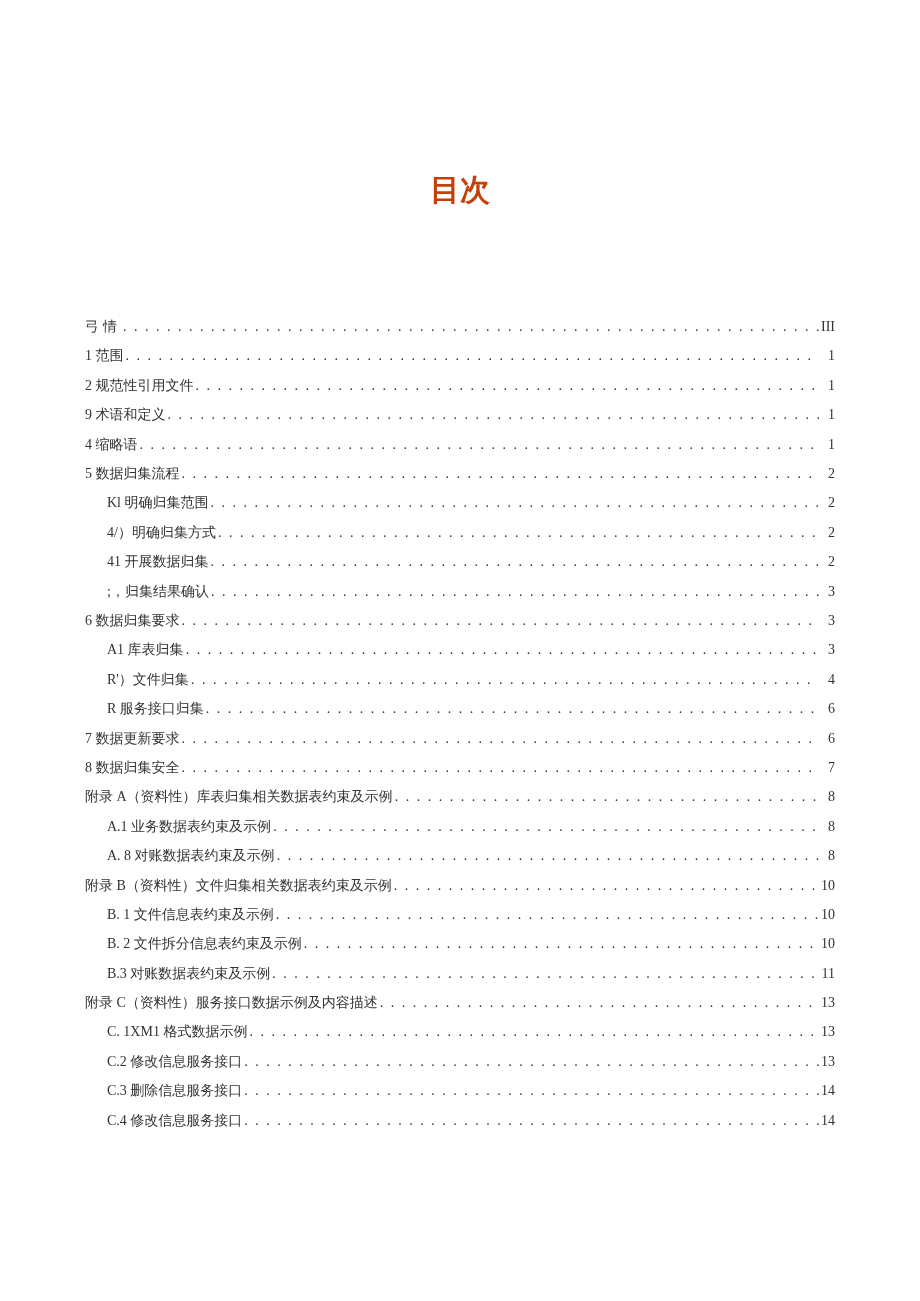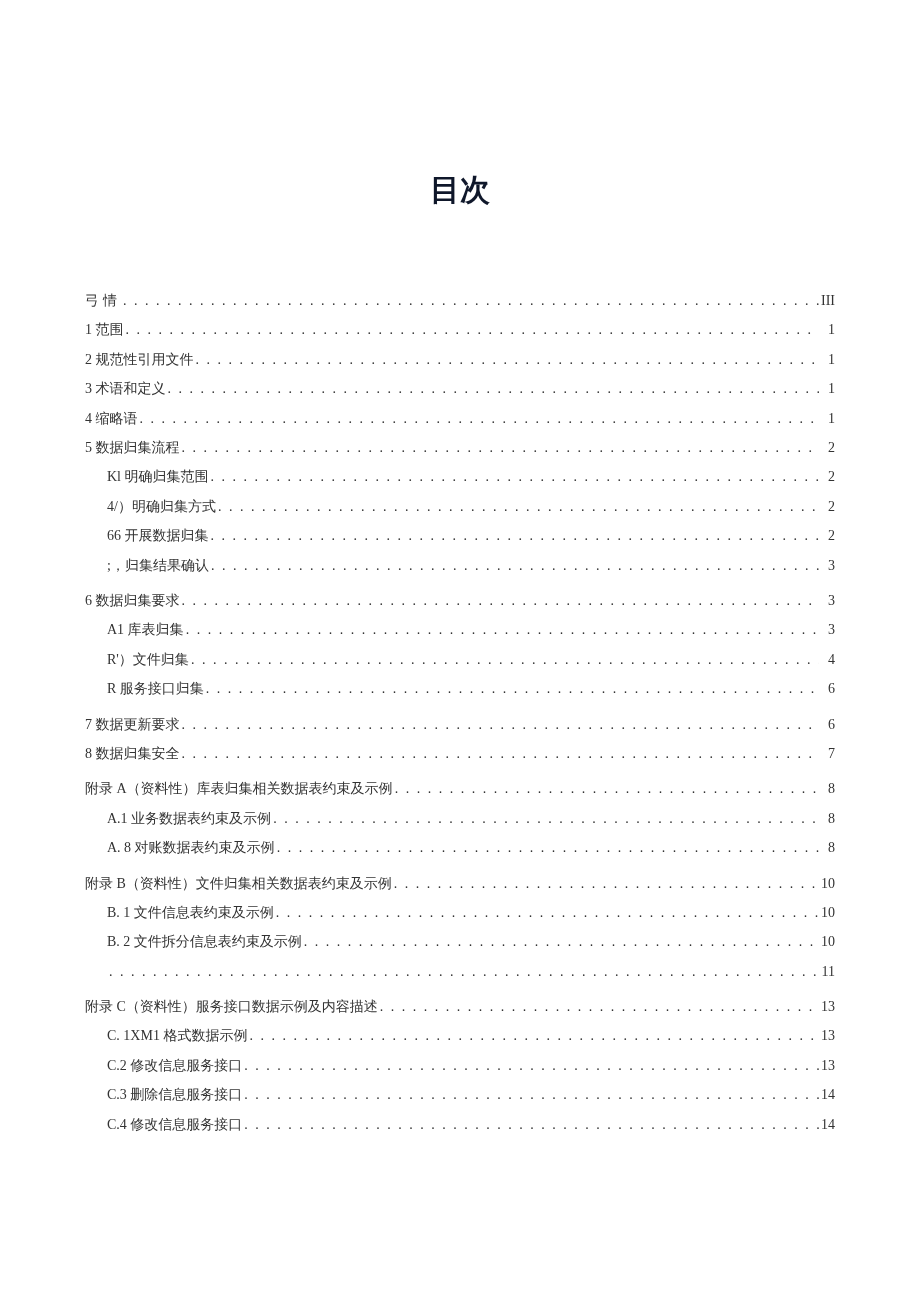--- a/index.html
+++ b/index.html
@@ -13,22 +13,22 @@
       width: 920px;
       min-height: 1301px;
       margin: 0 auto;
       padding: 150px 85px 0 85px;
       box-sizing: border-box;
     }
     .title {
       text-align: center;
       font-size: 30px;
       font-weight: bold;
-      color: #0f172a;
-      margin-bottom: 75px;
+      color: #c2410c;
+      margin-bottom: 101px;
       font-family: "SimHei", "黑体", sans-serif;
     }
     .toc-line {
       display: flex;
       align-items: baseline;
       font-size: 14px;
       line-height: 2.1;
       white-space: nowrap;
     }
     .toc-label {
@@ -45,21 +45,20 @@
     }
     .toc-page {
       flex: 0 0 auto;
       min-width: 14px;
       text-align: right;
     }
     .indent1 {
       padding-left: 22px;
     }
     .group-gap {
-      margin-top: 6px;
     }
     .letter-space {
       letter-spacing: 4px;
     }
   </style>
 </head>
 <body>
 
 <div class="page">
   <h1 class="title">目次</h1>
@@ -73,21 +72,21 @@
         <span class="toc-label">1 范围</span>
         <span class="toc-dots"></span>
         <span class="toc-page">1</span>
       </div>
       <div class="toc-line">
         <span class="toc-label">2 规范性引用文件</span>
         <span class="toc-dots"></span>
         <span class="toc-page">1</span>
       </div>
       <div class="toc-line">
-        <span class="toc-label">3 术语和定义</span>
+        <span class="toc-label">9 术语和定义</span>
         <span class="toc-dots"></span>
         <span class="toc-page">1</span>
       </div>
       <div class="toc-line">
         <span class="toc-label">4 缩略语</span>
         <span class="toc-dots"></span>
         <span class="toc-page">1</span>
       </div>
       <div class="toc-line">
         <span class="toc-label">5 数据归集流程</span>
@@ -98,21 +97,21 @@
         <span class="toc-label">Kl 明确归集范围</span>
         <span class="toc-dots"></span>
         <span class="toc-page">2</span>
       </div>
       <div class="toc-line indent1">
         <span class="toc-label">4/）明确归集方式</span>
         <span class="toc-dots"></span>
         <span class="toc-page">2</span>
       </div>
       <div class="toc-line indent1">
-        <span class="toc-label">66 开展数据归集</span>
+        <span class="toc-label">41 开展数据归集</span>
         <span class="toc-dots"></span>
         <span class="toc-page">2</span>
       </div>
       <div class="toc-line indent1">
         <span class="toc-label">;，归集结果确认</span>
         <span class="toc-dots"></span>
         <span class="toc-page">3</span>
       </div>
       <div class="toc-line group-gap">
         <span class="toc-label">6 数据归集要求</span>
@@ -168,20 +167,21 @@
         <span class="toc-label">B.   1 文件信息表约束及示例</span>
         <span class="toc-dots"></span>
         <span class="toc-page">10</span>
       </div>
       <div class="toc-line indent1">
         <span class="toc-label">B.   2 文件拆分信息表约束及示例</span>
         <span class="toc-dots"></span>
         <span class="toc-page">10</span>
       </div>
       <div class="toc-line indent1">
+        <span class="toc-label">B.3 对账数据表约束及示例</span>
         <span class="toc-dots"></span>
         <span class="toc-page">11</span>
       </div>
       <div class="toc-line group-gap">
         <span class="toc-label">附录 C（资料性）服务接口数据示例及内容描述</span>
         <span class="toc-dots"></span>
         <span class="toc-page">13</span>
       </div>
       <div class="toc-line indent1">
         <span class="toc-label">C.   1XM1 格式数据示例</span>

